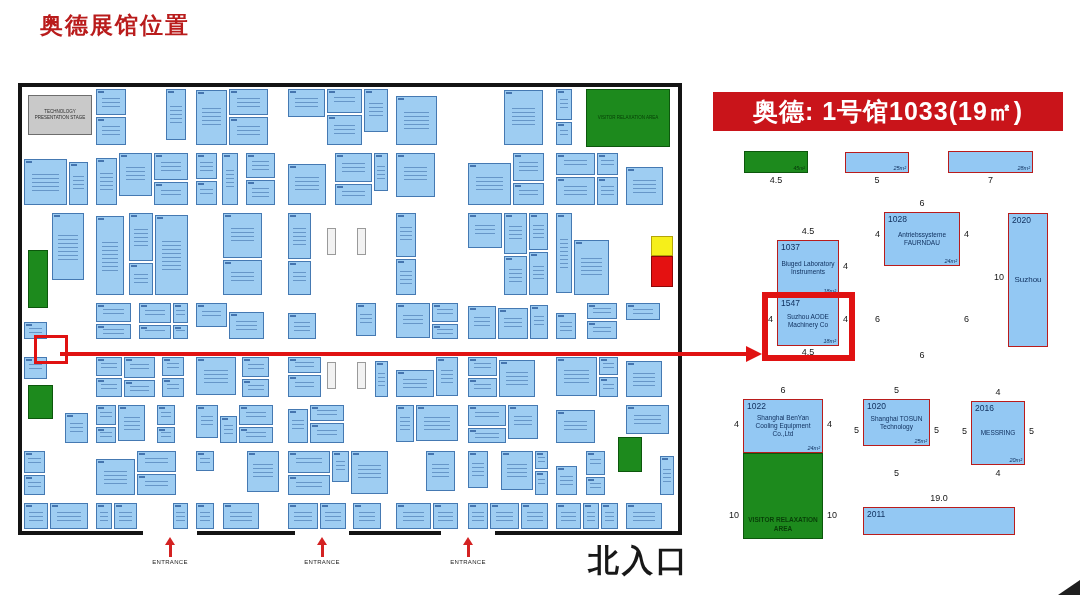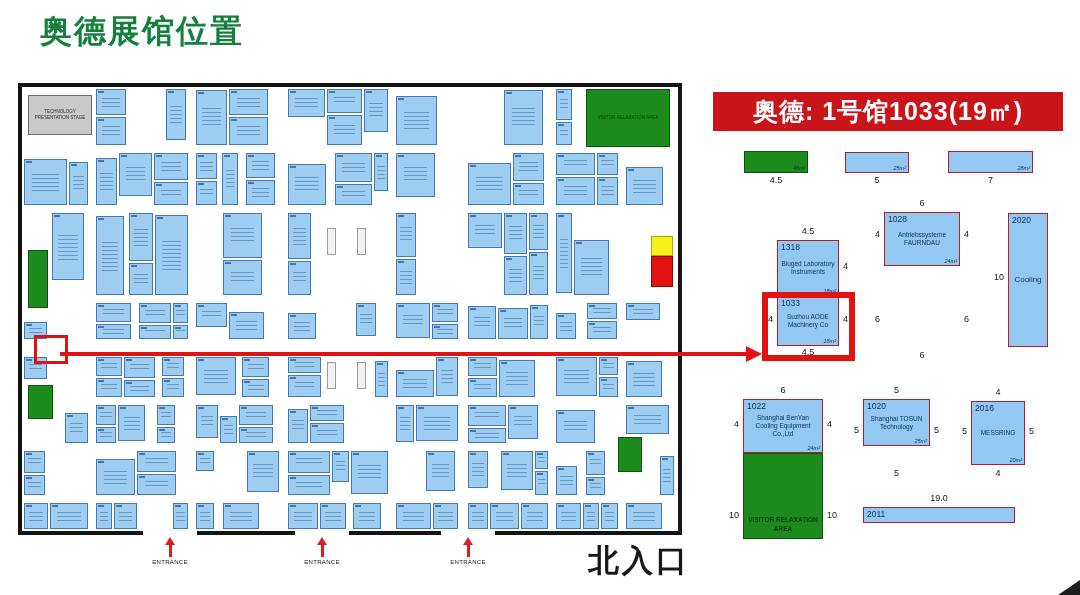--- a/index.html
+++ b/index.html
@@ -8,21 +8,21 @@
     --booth-blue:#9ecdf2;
     --booth-border:#4579b2;
     --map-green:#1d8a1d;
     --ink:#0e2e5c;
   }
   html,body{margin:0;padding:0;background:#fff;}
   body{font-family:"Liberation Sans","DejaVu Sans",sans-serif;}
   #stage{position:relative;width:1080px;height:595px;background:#ffffff;overflow:hidden;}
 
   
-  .page-title{position:absolute;left:40px;top:10px;font-size:32px;font-weight:900;color:#15803d;letter-spacing:2px;}
+  .page-title{position:absolute;left:40px;top:10px;font-size:23px;font-weight:900;color:#b91c1c;letter-spacing:2px;}
 
   
   #plan{position:absolute;left:18px;top:83px;width:664px;height:452px;border:4px solid #141414;background:#fff;box-sizing:border-box;}
   .booth{position:absolute;background:var(--booth-blue);border:1px solid var(--booth-border);box-sizing:border-box;z-index:1;}
   .booth::before{content:"";position:absolute;left:1px;top:1px;width:6px;height:2px;background:#2e5f9e;opacity:.8;}
   .booth::after{content:"";position:absolute;left:18%;right:18%;top:32%;bottom:30%;background:repeating-linear-gradient(#2e5f9e 0 1px,transparent 1px 4px);opacity:.5;}
   .sp{position:absolute;box-sizing:border-box;z-index:2;}
   .stage-box{background:#c9c9c9;border:1px solid #6d6d6d;color:#2c2c2c;font-size:4.5px;display:flex;align-items:center;justify-content:center;text-align:center;line-height:1.3;}
   .green-box{background:var(--map-green);border:1px solid #0c570c;}
   .green-big{display:flex;align-items:center;justify-content:center;text-align:center;color:#063f06;font-size:4.5px;line-height:1.3;}
@@ -276,28 +276,28 @@
     <span class="area">25m²</span>
   </div>
   <div class="num c" style="left:845px;top:175px;width:64px;">5</div>
   <div class="dbox" style="left:948px;top:151px;width:85px;height:22px;">
     <span class="area">28m²</span>
   </div>
   <div class="num c" style="left:948px;top:175px;width:85px;">7</div>
 
   <div class="num c" style="left:777px;top:226px;width:62px;">4.5</div>
   <div class="dbox" style="left:777px;top:240px;width:62px;height:56px;">
-    <span class="bid">1318</span>
+    <span class="bid">1037</span>
     <span class="bname">Biuged Laboratory Instruments</span>
     <span class="area">18m²</span>
   </div>
   <div class="num" style="left:843px;top:261px;">4</div>
 
   <div class="dbox" style="left:777px;top:296px;width:62px;height:50px;">
-    <span class="bid">1033</span>
+    <span class="bid">1547</span>
     <span class="bname">Suzhou AODE Machinery Co</span>
     <span class="area">18m²</span>
   </div>
   <div class="num r" style="left:759px;top:314px;width:14px;">4</div>
   <div class="num" style="left:843px;top:314px;">4</div>
   <div class="num c" style="left:777px;top:347px;width:62px;">4.5</div>
   <div class="hl-frame"></div>
 
   <div class="num c" style="left:884px;top:198px;width:76px;">6</div>
   <div class="dbox" style="left:884px;top:212px;width:76px;height:54px;">
@@ -306,21 +306,21 @@
     <span class="area">24m²</span>
   </div>
   <div class="num r" style="left:866px;top:229px;width:14px;">4</div>
   <div class="num" style="left:964px;top:229px;">4</div>
   <div class="num r" style="left:866px;top:314px;width:14px;">6</div>
   <div class="num" style="left:964px;top:314px;">6</div>
   <div class="num c" style="left:884px;top:350px;width:76px;">6</div>
 
   <div class="dbox" style="left:1008px;top:213px;width:40px;height:134px;">
     <span class="bid">2020</span>
-    <span class="bname" style="font-size:8px;">Cooling</span>
+    <span class="bname" style="font-size:8px;">Suzhou</span>
   </div>
   <div class="num r" style="left:986px;top:272px;width:18px;">10</div>
 
   <div class="num c" style="left:743px;top:385px;width:80px;">6</div>
   <div class="dbox" style="left:743px;top:399px;width:80px;height:54px;">
     <span class="bid">1022</span>
     <span class="bname">Shanghai BenYan Cooling Equipment Co.,Ltd</span>
     <span class="area">24m²</span>
   </div>
   <div class="num r" style="left:725px;top:419px;width:14px;">4</div>
@@ -345,18 +345,18 @@
   <div class="dbox" style="left:971px;top:401px;width:54px;height:64px;">
     <span class="bid">2016</span>
     <span class="bname">MESSRING</span>
     <span class="area">20m²</span>
   </div>
   <div class="num r" style="left:953px;top:426px;width:14px;">5</div>
   <div class="num" style="left:1029px;top:426px;">5</div>
   <div class="num c" style="left:971px;top:468px;width:54px;">4</div>
 
   <div class="num c" style="left:863px;top:493px;width:152px;">19.0</div>
-  <div class="dbox" style="left:863px;top:507px;width:152px;height:16px;">
+  <div class="dbox" style="left:863px;top:507px;width:152px;height:28px;">
     <span class="bid">2011</span>
   </div>
 
   <div class="corner-mark"></div>
 </div>
 
 </body></html>

